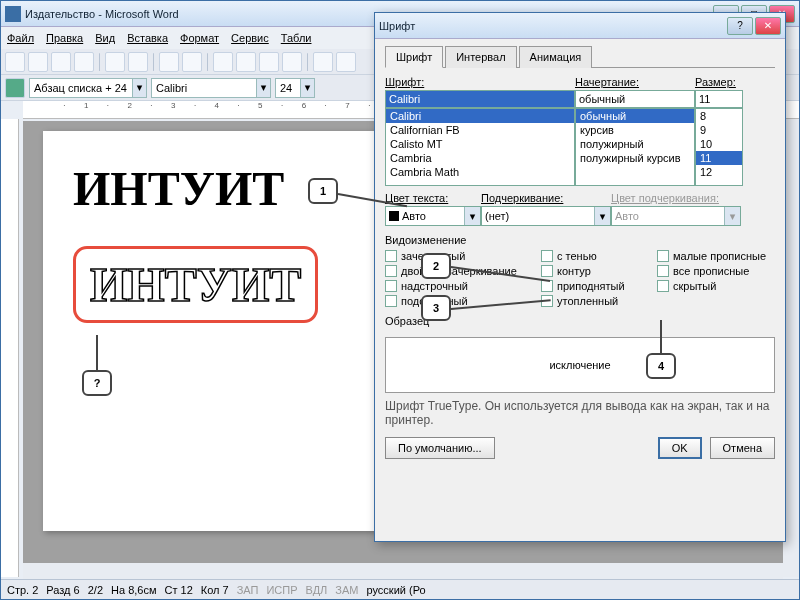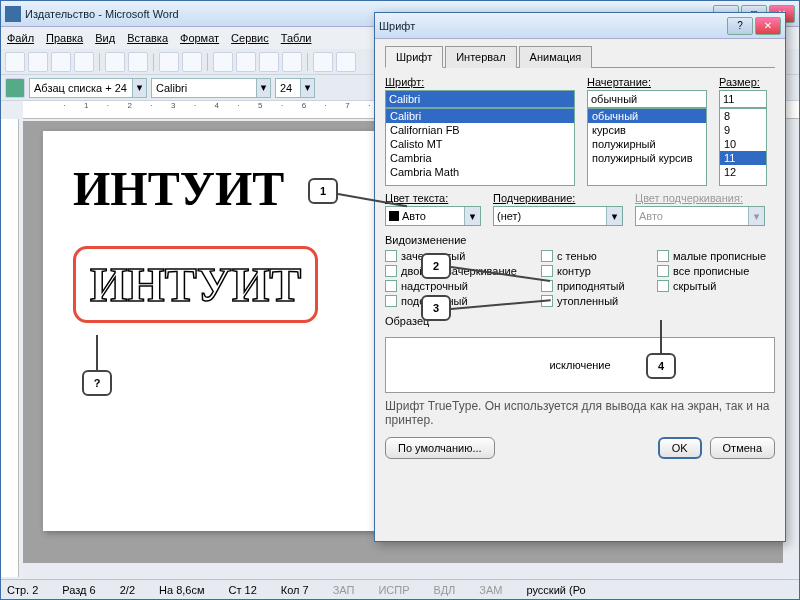--- a/index.html
+++ b/index.html
@@ -22,50 +22,50 @@
 .combo .dd{position:absolute;right:0;top:0;width:14px;height:100%;background:#dbe5f1;border-left:1px solid #9bb;display:flex;align-items:center;justify-content:center}
 .ruler{height:18px;background:#fff;border-bottom:1px solid #bbb;position:relative;margin-left:22px}
 .ruler-v{position:absolute;left:0;top:118px;width:18px;bottom:22px;background:#fff;border-right:1px solid #bbb}
 .doc-area{position:absolute;left:22px;top:120px;right:16px;bottom:22px;background:#a0a0a0;overflow:hidden}
 .page{background:#fff;margin:10px 20px;padding:30px 30px;min-height:400px;box-shadow:2px 2px 6px rgba(0,0,0,.3)}
 .big-text{font-family:'Times New Roman',serif;font-size:48px;font-weight:bold;color:#000;margin-bottom:30px}
 .outline-box{border:3px solid #e74c3c;border-radius:14px;padding:8px 14px;display:inline-block}
 .outline-text{font-family:'Times New Roman',serif;font-size:48px;font-weight:bold;color:transparent;-webkit-text-stroke:1.5px #000}
 .callout{position:absolute;width:30px;height:26px;background:#fff;border:2px solid #444;border-radius:6px;display:flex;align-items:center;justify-content:center;font-size:15px;font-weight:bold;z-index:50}
 .callout-line{position:absolute;background:#444;height:2px;z-index:49;transform-origin:left center}
-.statusbar{position:absolute;bottom:0;left:0;right:0;height:20px;background:#e6eaf1;border-top:1px solid #b8c4d4;display:flex;align-items:center;padding:0 6px;gap:24px;font-size:10px}
+.statusbar{position:absolute;bottom:0;left:0;right:0;height:20px;background:#e6eaf1;border-top:1px solid #b8c4d4;display:flex;align-items:center;padding:0 6px;gap:8px;font-size:10px}
 .statusbar .dim{color:#999}
 .scrollbar-v{position:absolute;right:0;top:118px;width:16px;bottom:22px;background:#e8ecf2}
 .scrollbar-h{position:absolute;bottom:20px;left:22px;right:16px;height:16px;background:#e8ecf2}
 
 .dlg{left:374px;top:12px;width:412px;height:530px;background:#f0f0f0;z-index:30;box-shadow:3px 3px 10px rgba(0,0,0,.3)}
 .dlg .titlebar{background:linear-gradient(#e8f1fb,#c9ddf3)}
 .dlg-body{padding:6px 10px}
 .tabs{display:flex;border-bottom:1px solid #999;margin-bottom:8px}
 .tab{padding:4px 10px;border:1px solid #999;border-bottom:none;background:#e8e8e8;margin-right:2px;position:relative;top:1px}
 .tab.active{background:#f0f0f0;border-bottom:1px solid #f0f0f0}
-.row{display:flex;gap:12px;margin-bottom:6px}
+.row{display:flex;gap:0;margin-bottom:6px}
 .col{display:flex;flex-direction:column}
 .lbl{margin-bottom:2px;text-decoration:underline}
 .txtbox{height:18px;border:1px solid #7a9;background:#fff;padding:0 3px;display:flex;align-items:center}
 .txtbox.sel{background:#316ac5;color:#fff}
 .listbox{border:1px solid #7a9;background:#fff;height:78px;overflow:hidden}
 .listbox .item{padding:1px 4px}
 .listbox .item.sel{background:#316ac5;color:#fff}
 .dd-combo{height:20px;border:1px solid #7a9;background:#fff;display:flex;align-items:center;padding:0 3px;position:relative}
 .dd-combo .ar{position:absolute;right:0;top:0;width:16px;height:100%;background:#dbe5f1;border-left:1px solid #9bb;display:flex;align-items:center;justify-content:center}
 .group{margin-top:8px}
 .group-title{margin-bottom:4px}
 .chk-grid{display:grid;grid-template-columns:150px 110px 120px;gap:3px 6px}
 .chk{display:flex;align-items:center;gap:4px}
 .chk .box{width:12px;height:12px;border:1px solid #7a9;background:#fff}
 .preview{margin-top:10px;border:1px solid #999;background:#fff;height:56px;display:flex;align-items:center;justify-content:center;font-family:'Times New Roman',serif;font-size:16px}
 .hint{font-size:12px;color:#555;margin-top:6px}
 .dlg-btns{display:flex;gap:8px;margin-top:10px;align-items:center}
-.btn{height:22px;padding:0 12px;background:linear-gradient(#fefefe,#e3e3e3);border:1px solid #888;border-radius:6px;display:flex;align-items:center}
+.btn{height:22px;padding:0 12px;background:linear-gradient(#fefefe,#e3e3e3);border:1px solid #888;border-radius:0;display:flex;align-items:center}
 .btn.default{border:2px solid #3a6ea5}
 .disabled{color:#999}
 </style>
 </head>
 <body>
 
 <div class="win main-win">
   <div class="titlebar">
     <div class="icon"></div>
     <div class="title-text">Издательство - Microsoft Word</div>

